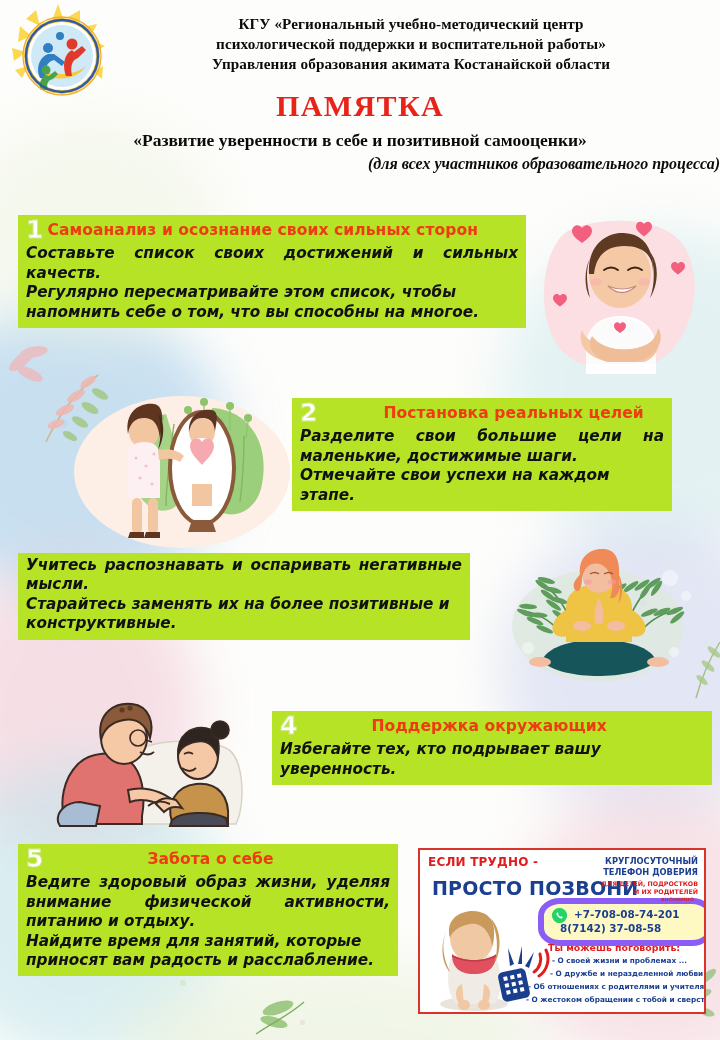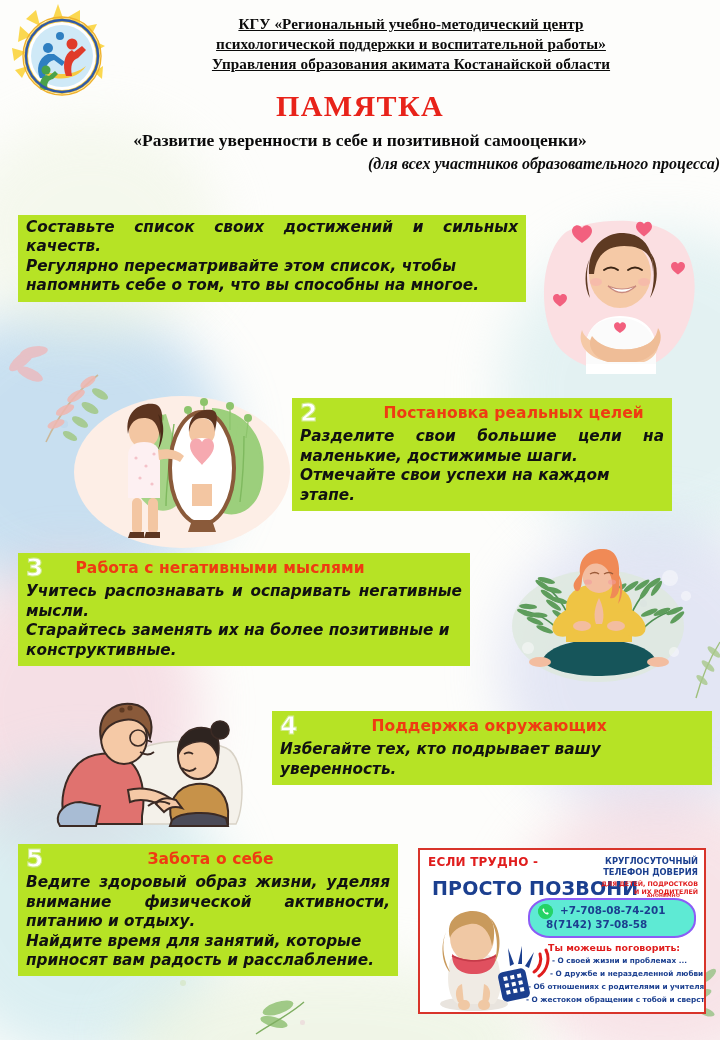--- a/index.html
+++ b/index.html
@@ -26,21 +26,21 @@
   
   .header{position:relative;z-index:3;padding-top:14px;}
   .logo{
     position:absolute;left:10px;top:4px;width:100px;height:100px;
   }
   .org{
     margin-left:120px;margin-right:18px;
     text-align:center;font-weight:bold;font-size:15.2px;line-height:1.33;
     color:#0b0b0b;letter-spacing:.1px;
   }
-  .org div{white-space:nowrap;text-decoration:underline;}
+  .org div{white-space:nowrap;}
   .pamyatka{
     text-align:center;color:#e8231a;font-weight:bold;
     font-size:30px;letter-spacing:1.4px;margin-top:14px;
   }
   .subtitle{
     text-align:center;font-weight:bold;font-size:17.5px;margin-top:7px;color:#0b0b0b;
   }
   .subtitle2{
     text-align:right;font-style:italic;font-weight:bold;font-size:16px;
     margin-top:4px;color:#0b0b0b;
@@ -101,22 +101,22 @@
     position:absolute;left:8px;top:5px;color:#e01d1d;font-weight:bold;
     font-size:12px;letter-spacing:.2px;white-space:nowrap;
   }
   .p-title2{
     position:absolute;left:12px;top:27px;color:#1b3f8f;font-weight:bold;
     font-size:19px;letter-spacing:.2px;white-space:nowrap;
   }
   .p-rt1{position:absolute;right:6px;top:6px;color:#1b3f8f;font-weight:bold;font-size:8.3px;text-align:right;line-height:1.35;white-space:nowrap;}
   .p-rt2{position:absolute;right:6px;top:30px;color:#e01d1d;font-weight:bold;font-size:6.3px;text-align:right;line-height:1.3;white-space:nowrap;}
   .bubble{
-    position:absolute;left:108px;top:48px;width:164px;height:36px;
-    background:#5eead4;border:2px solid #8b5cf6;border-radius:22px/18px;
+    position:absolute;left:118px;top:48px;width:164px;height:36px;
+    background:#fef9c3;border:6px solid #8b5cf6;border-radius:22px/18px;
   }
   .anon{position:absolute;right:14px;top:-7px;color:#e01d1d;font-weight:bold;font-size:4.6px;letter-spacing:.2px;}
   .ph{position:absolute;left:30px;top:4px;color:#1b3f8f;font-weight:bold;font-size:10.4px;white-space:nowrap;}
   .ph2{position:absolute;left:16px;top:18px;color:#1b3f8f;font-weight:bold;font-size:10.4px;white-space:nowrap;}
   .wa{position:absolute;left:8px;top:4px;width:15px;height:15px;border-radius:50%;background:#25d366;}
   .p-can{position:absolute;left:128px;top:92px;color:#e01d1d;font-weight:bold;font-size:9.4px;white-space:nowrap;}
   .p-li{position:absolute;color:#1b3f8f;font-weight:bold;font-size:7.3px;white-space:nowrap;}
   .li1{left:132px;top:106px;}
   .li2{left:130px;top:119px;}
   .li3{left:108px;top:132px;}
@@ -399,40 +399,40 @@
   <path d="M148 62 C146 40 162 32 176 34 C190 36 190 52 188 64 C184 50 176 46 166 48 C156 50 150 54 148 62Z" fill="#2e2420" stroke="#3b2a24" stroke-width="1.6"></path>
   <circle cx="190" cy="36" r="9" fill="#2e2420" stroke="#3b2a24" stroke-width="1.6"></circle>
   <path d="M154 60 q5 -3 9 0" stroke="#3b2a24" stroke-width="1.8" fill="none"></path>
   <path d="M152 74 q8 6 14 0" stroke="#3b2a24" stroke-width="1.8" fill="none"></path>
   <path d="M146 106 C134 102 128 106 126 110 L134 118 C140 112 146 112 152 114Z" fill="#f5c9a6" stroke="#3b2a24" stroke-width="2"></path>
   <path d="M142 126 C150 118 180 116 196 124 L198 132 L140 132Z" fill="#4b4b58" stroke="#3b2a24" stroke-width="2"></path>
   <path d="M118 112 q10 -8 22 -2" stroke="#3b2a24" stroke-width="2" fill="none"></path>
 </svg>
 
 <div class="block b1">
+  <span class="btitle">
+    <span class="num">1</span><span class="hd">Самоанализ и осознание своих сильных сторон</span>
+  </span>
   <div class="body">
     <p>Составьте список своих достижений и сильных качеств.</p>
     <p>Регулярно пересматривайте этом список, чтобы напомнить себе о том, что вы способны на многое.</p>
   </div>
 </div>
 
 <div class="block b2">
   <span class="btitle">
     <span class="num">2</span><span class="hd">Постановка реальных целей</span>
   </span>
   <div class="body">
     <p>Разделите свои большие цели на маленькие, достижимые шаги.</p>
     <p>Отмечайте свои успехи на каждом этапе.</p>
   </div>
 </div>
 
 <div class="block b3">
-  <span class="btitle">
-    <span class="num">3</span><span class="hd">Работа с негативными мыслями</span>
-  </span>
   <div class="body">
     <p>Учитесь распознавать и оспаривать негативные мысли.</p>
     <p>Старайтесь заменять их на более позитивные и конструктивные.</p>
   </div>
 </div>
 
 <div class="block b4">
   <span class="btitle">
     <span class="num">4</span><span class="hd">Поддержка окружающих</span>
   </span>

